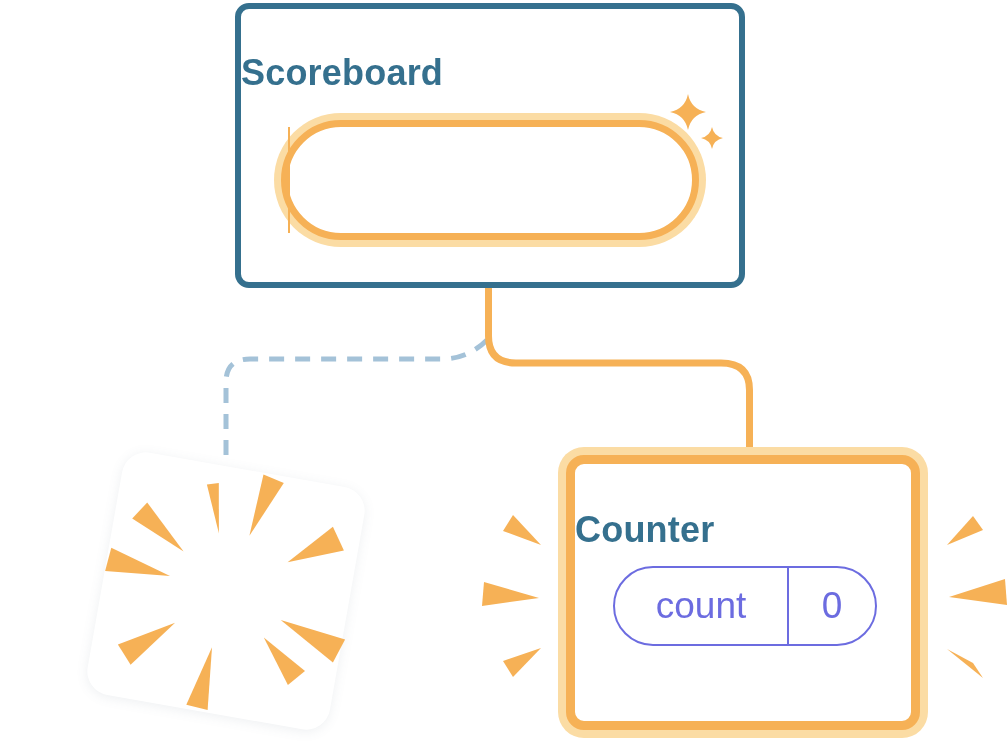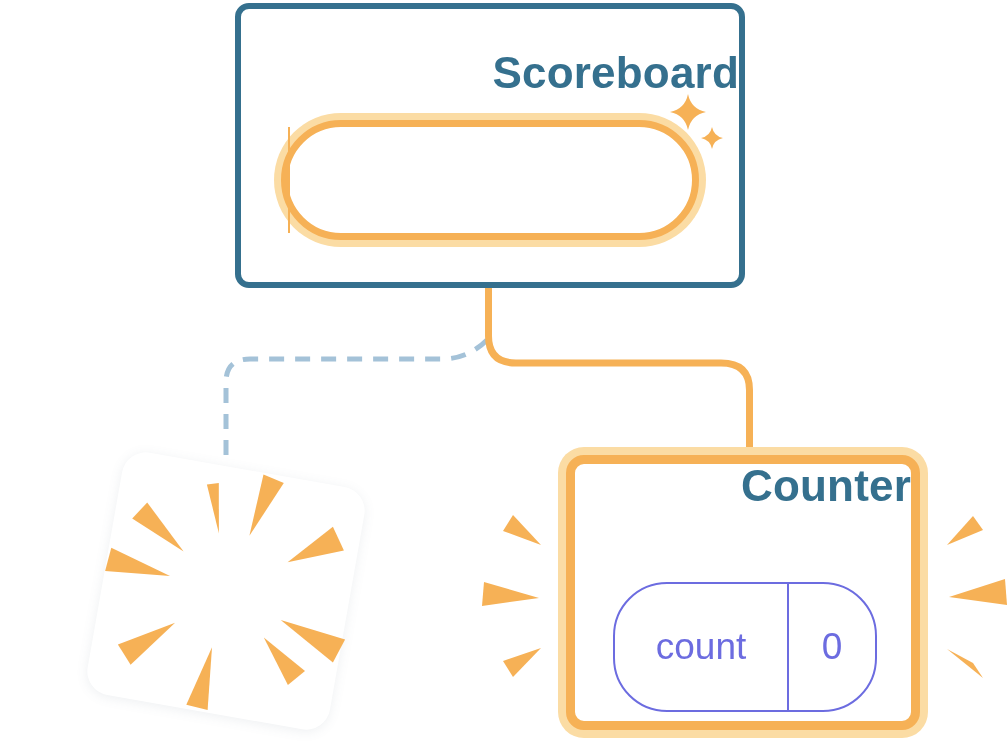--- a/index.html
+++ b/index.html
@@ -31,37 +31,37 @@
   .card-scoreboard{
     left:235px;top:3px;width:510px;height:285px;
     border:6px solid var(--steel-blue);border-radius:14px;
   }
   .card-counter{
     left:566px;top:455px;width:354px;height:275px;
     border:9px solid var(--orange);border-radius:18px;
     box-shadow:0 0 0 8px var(--orange-glow);
   }
   .card-title{
-    text-align:right;font-size:44px;font-weight:700;line-height:44px;
+    text-align:left;font-size:36px;font-weight:700;line-height:44px;
     color:var(--steel-blue);letter-spacing:0.2px;
   }
   .card-scoreboard .card-title{margin-top:42px;}
-  .card-counter .card-title{}
+  .card-counter .card-title{margin-top:44px;}
 
   .pill{
     position:absolute;display:flex;align-items:stretch;background:var(--card-bg);
     box-sizing:border-box;z-index:3;
   }
   .pill-highlight{
     left:281px;top:120px;width:418px;height:120px;
     border:7px solid var(--orange);border-radius:64px;
     box-shadow:0 0 0 7px var(--orange-glow);
   }
   .pill-plain{
-    left:613px;top:582px;width:264px;height:130px;
+    left:613px;top:566px;width:264px;height:80px;
     border:2px solid var(--indigo);border-radius:54px;
   }
   .pill-cell{
     display:flex;align-items:center;justify-content:center;
     font-size:37px;color:var(--indigo);white-space:nowrap;
   }
   .pill-highlight .cell-name{width:249px;}
   .pill-plain .cell-name{width:172px;}
   .pill-cell.cell-value{flex:1;}
   .bold{font-weight:700;}

